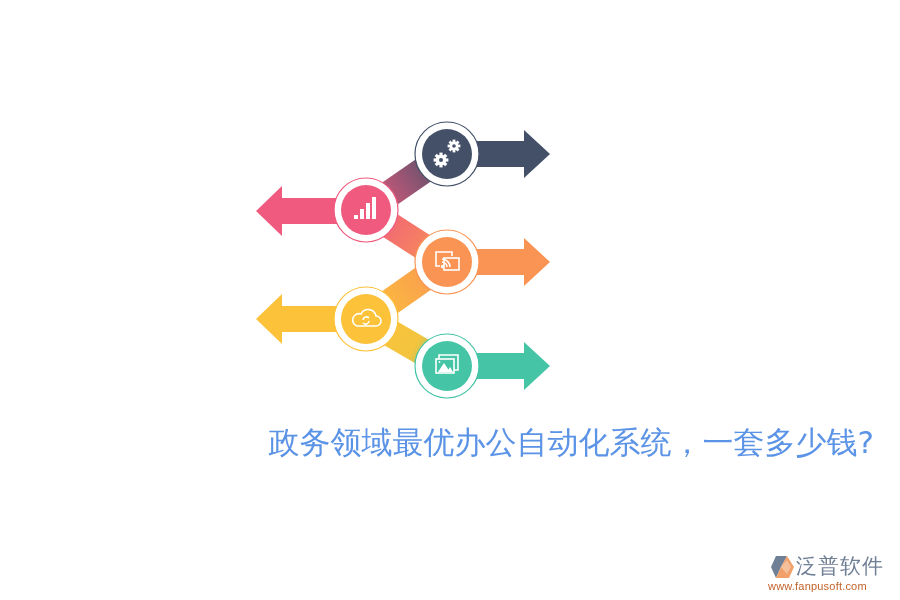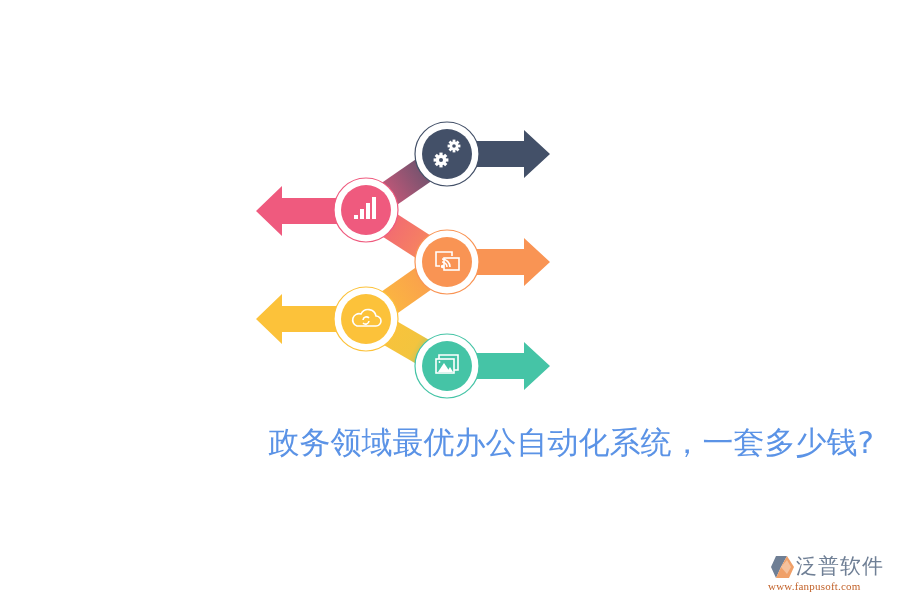--- a/index.html
+++ b/index.html
@@ -54,21 +54,21 @@
       font-size: 21px;
       line-height: 28px;
       color: #6f7f95;
       letter-spacing: 1px;
       white-space: nowrap;
     }
     .logo-url {
       position: absolute;
       left: 2px;
       top: 27px;
-      font-family: Liberation Serif, serif;
+      font-family: Liberation Sans, sans-serif;
       font-size: 11px;
       line-height: 14px;
       color: #c2622a;
       white-space: nowrap;
       letter-spacing: 0.2px;
     }
   </style>
 </head>
 <body>
 

